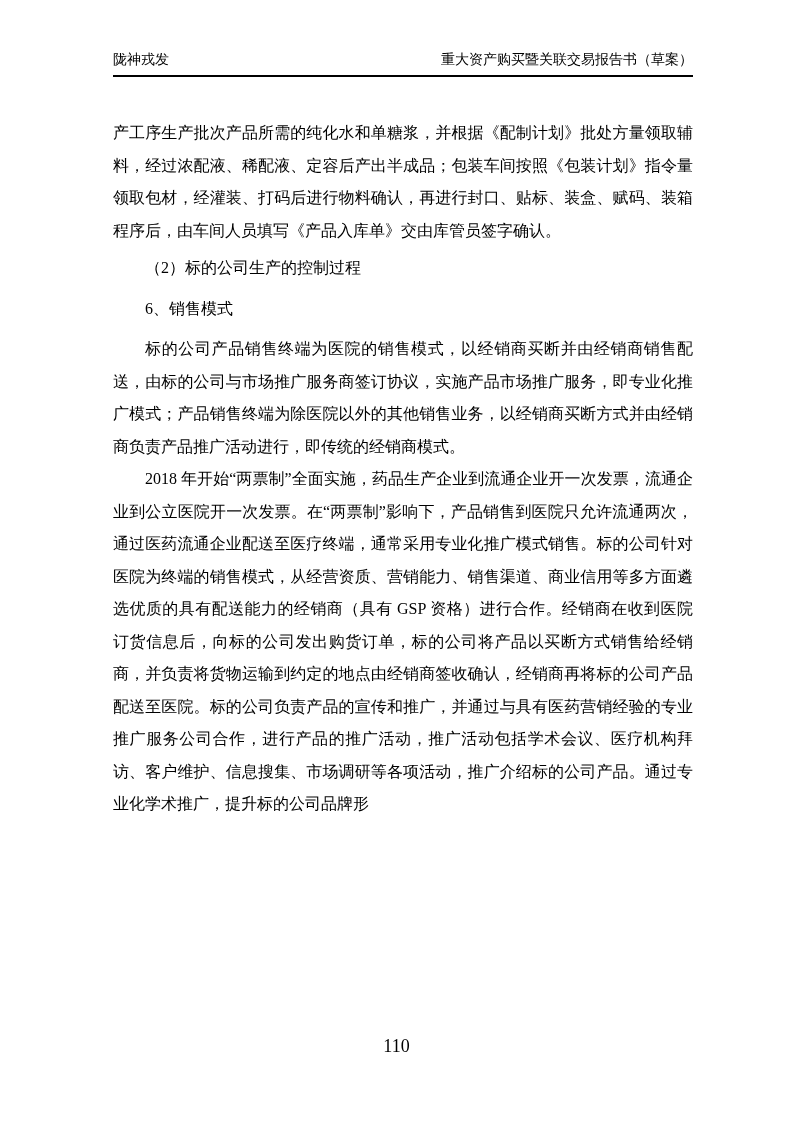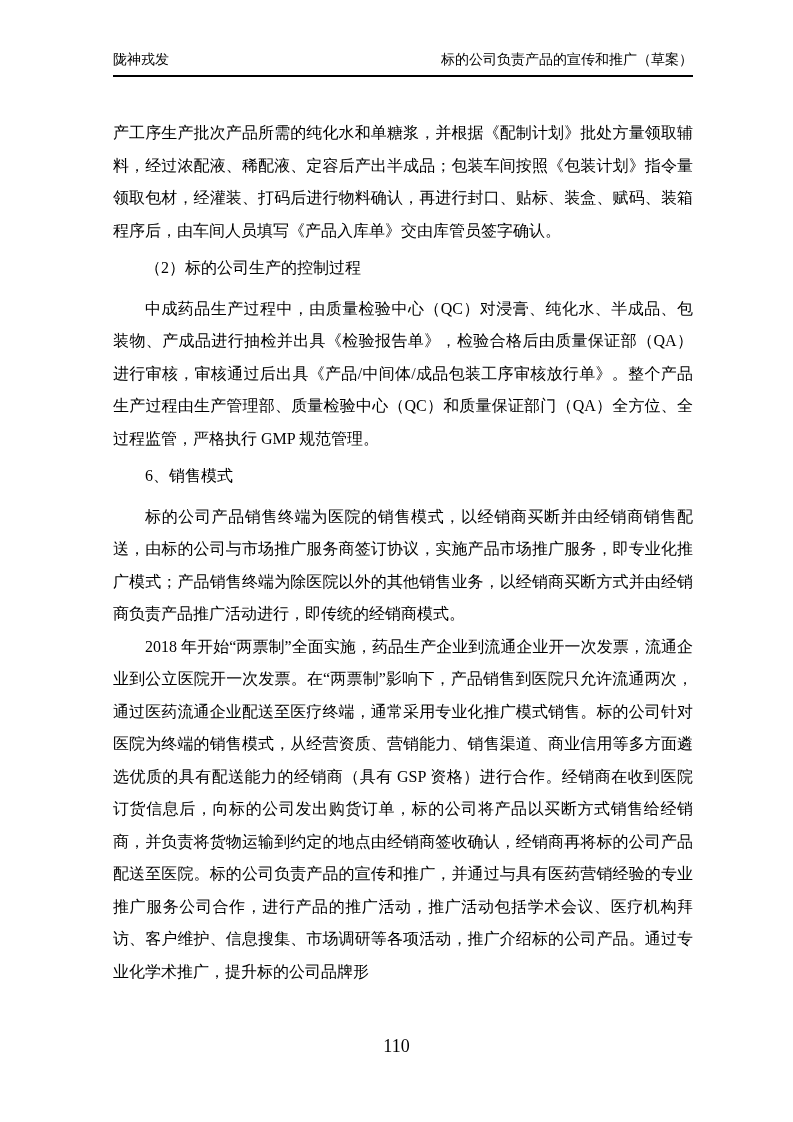--- a/index.html
+++ b/index.html
@@ -65,29 +65,28 @@
     line-height: 16px;
   }
 </style>
 </head>
 <body>
 
 <div class="page">
 
   <div class="header">
     <span class="left-title">陇神戎发</span>
-    <span class="right-title">标的公司负责产品的宣传和推广（草案）</span>
+    <span class="right-title">重大资产购买暨关联交易报告书（草案）</span>
   </div>
 
   <div class="content">
     <p class="para continuation">产工序生产批次产品所需的纯化水和单糖浆，并根据《配制计划》批处方量领取辅料，经过浓配液、稀配液、定容后产出半成品；包装车间按照《包装计划》指令量领取包材，经灌装、打码后进行物料确认，再进行封口、贴标、装盒、赋码、装箱程序后，由车间人员填写《产品入库单》交由库管员签字确认。</p>
 
     <p class="heading">（2）标的公司生产的控制过程</p>
 
-    <p class="para">中成药品生产过程中，由质量检验中心（QC）对浸膏、纯化水、半成品、包装物、产成品进行抽检并出具《检验报告单》，检验合格后由质量保证部（QA）进行审核，审核通过后出具《产品/中间体/成品包装工序审核放行单》。整个产品生产过程由生产管理部、质量检验中心（QC）和质量保证部门（QA）全方位、全过程监管，严格执行 GMP 规范管理。</p>
 
     <p class="heading">6、销售模式</p>
 
     <p class="para">标的公司产品销售终端为医院的销售模式，以经销商买断并由经销商销售配送，由标的公司与市场推广服务商签订协议，实施产品市场推广服务，即专业化推广模式；产品销售终端为除医院以外的其他销售业务，以经销商买断方式并由经销商负责产品推广活动进行，即传统的经销商模式。</p>
 
 
     <p class="para">2018 年开始“两票制”全面实施，药品生产企业到流通企业开一次发票，流通企业到公立医院开一次发票。在“两票制”影响下，产品销售到医院只允许流通两次，通过医药流通企业配送至医疗终端，通常采用专业化推广模式销售。标的公司针对医院为终端的销售模式，从经营资质、营销能力、销售渠道、商业信用等多方面遴选优质的具有配送能力的经销商（具有 GSP 资格）进行合作。经销商在收到医院订货信息后，向标的公司发出购货订单，标的公司将产品以买断方式销售给经销商，并负责将货物运输到约定的地点由经销商签收确认，经销商再将标的公司产品配送至医院。标的公司负责产品的宣传和推广，并通过与具有医药营销经验的专业推广服务公司合作，进行产品的推广活动，推广活动包括学术会议、医疗机构拜访、客户维护、信息搜集、市场调研等各项活动，推广介绍标的公司产品。通过专业化学术推广，提升标的公司品牌形</p>
   </div>
 
   <div class="footer">

